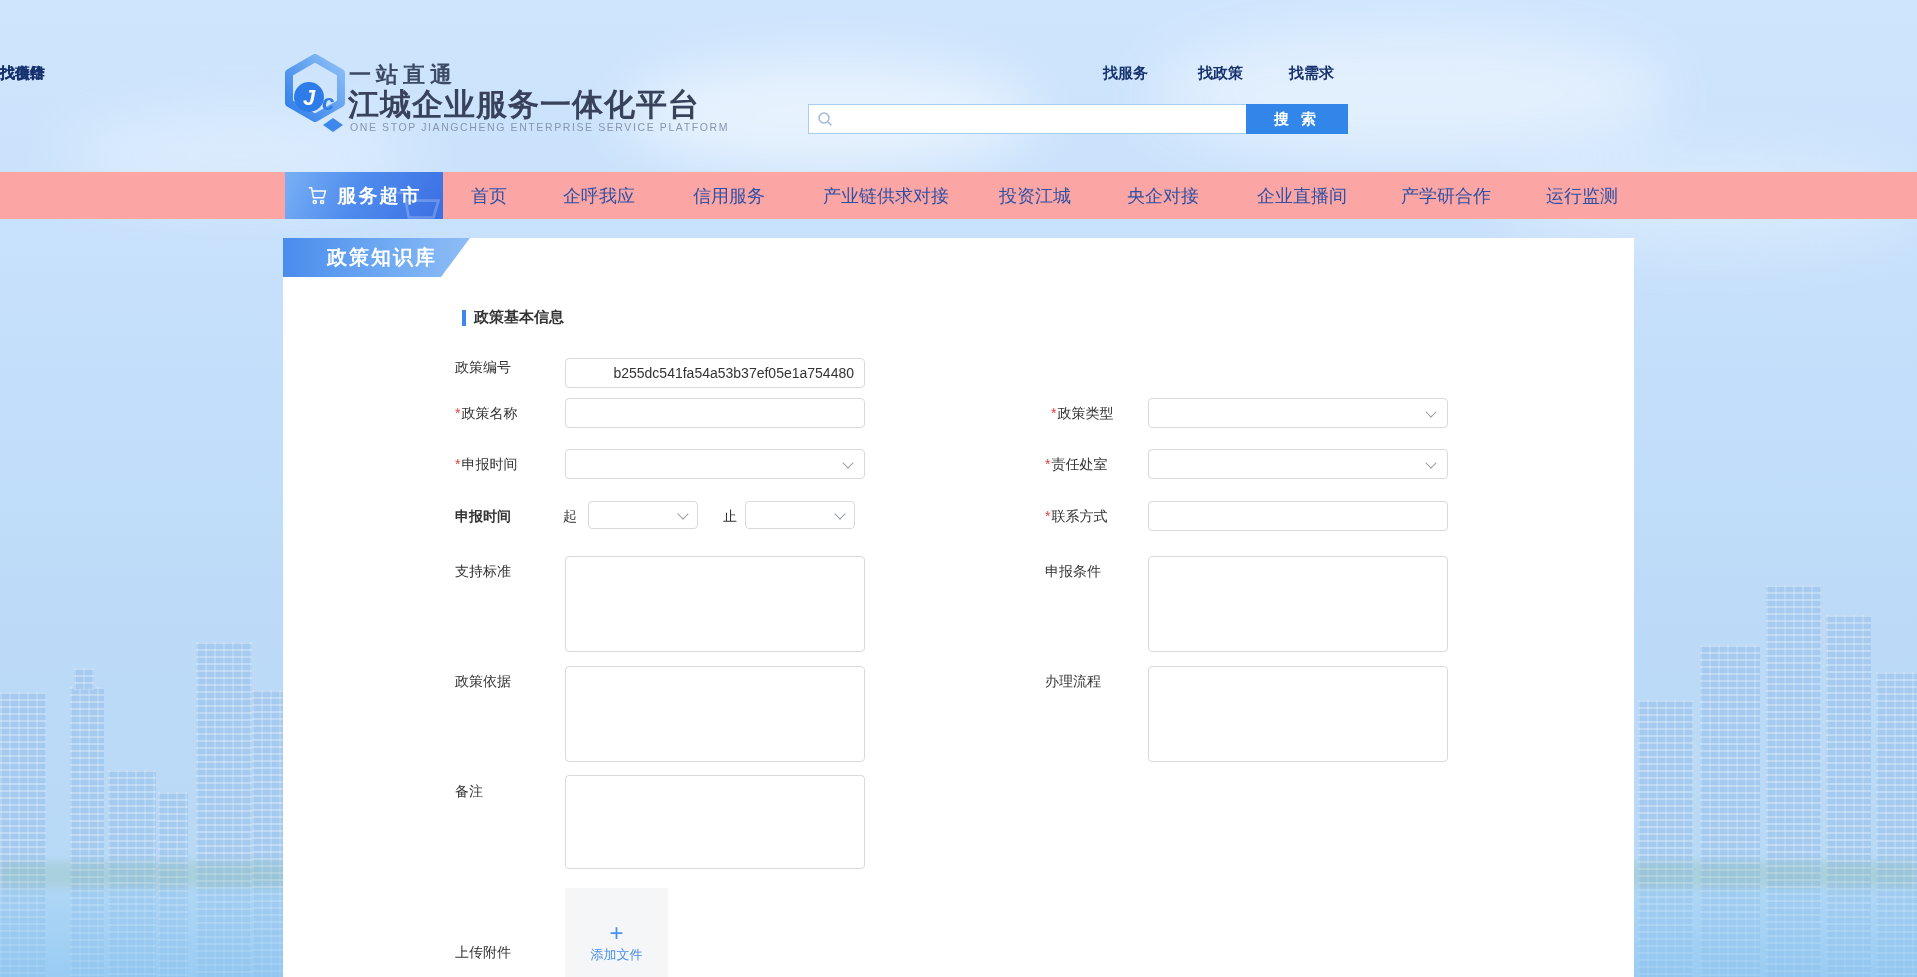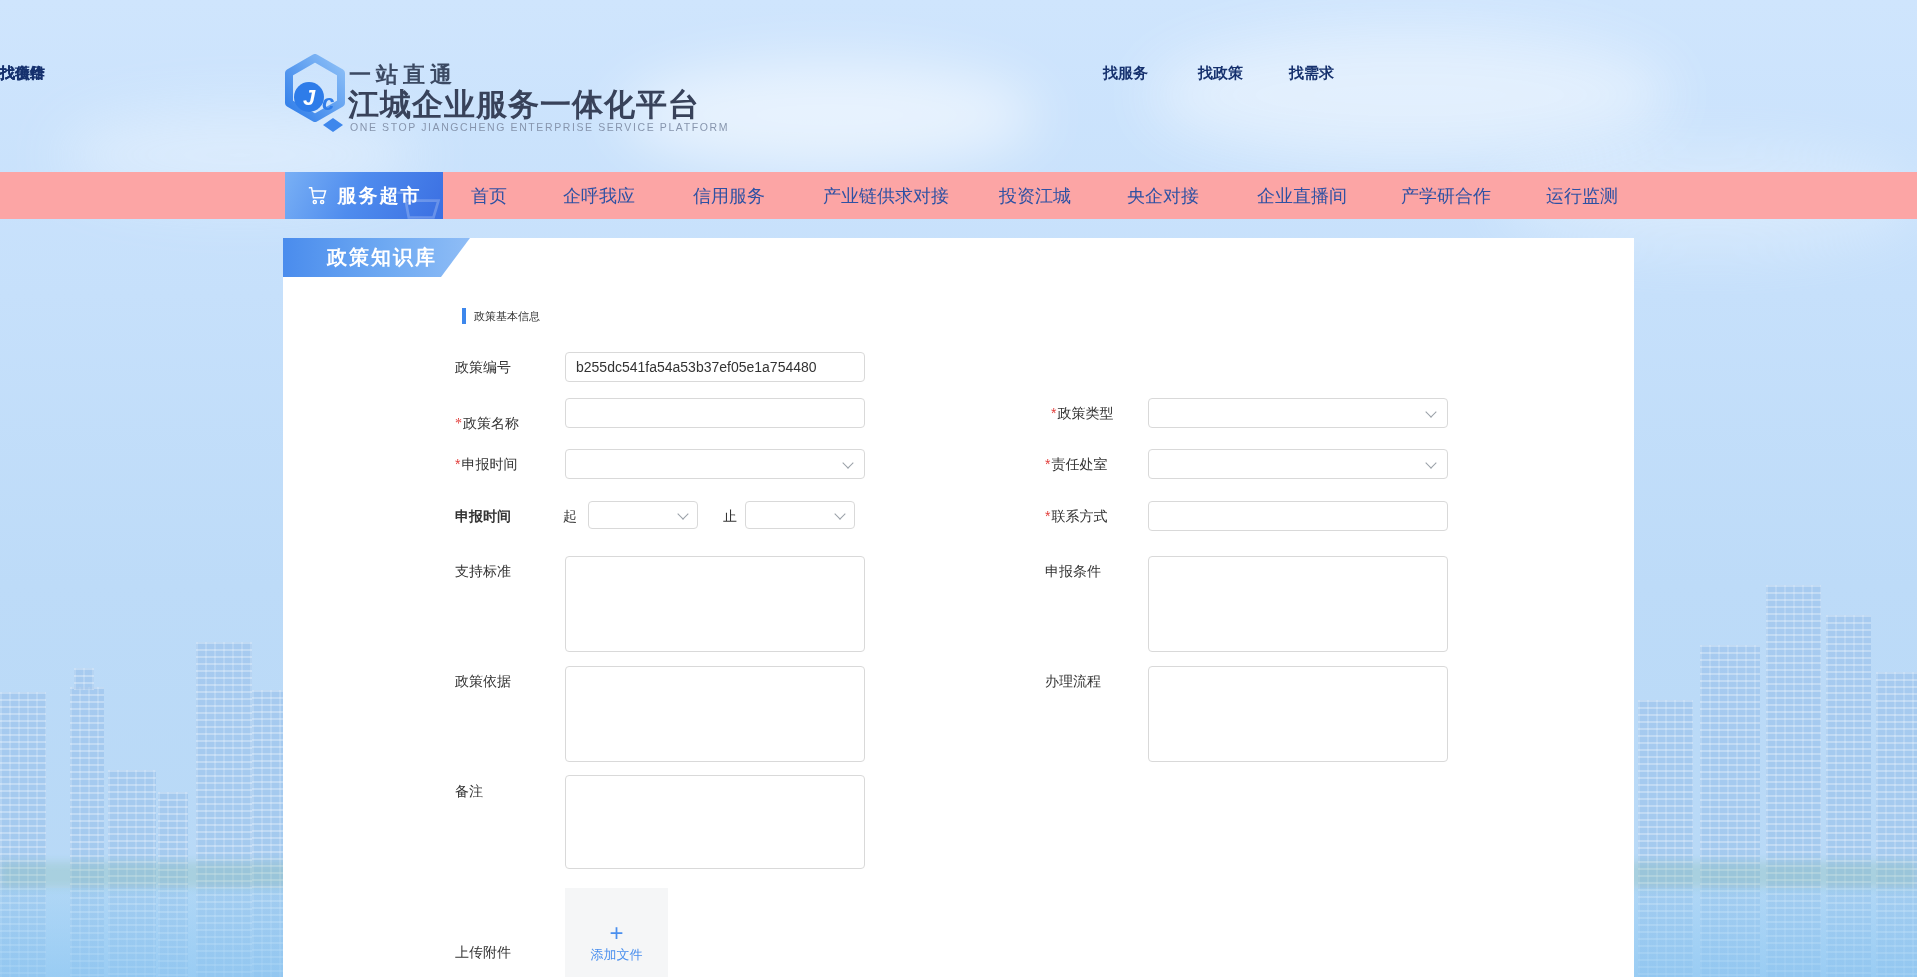--- a/index.html
+++ b/index.html
@@ -48,21 +48,21 @@
   .nav-item:nth-of-type(8){left:1257px} .nav-item:nth-of-type(9){left:1401px} .nav-item:nth-of-type(10){left:1546px}
   
   .panel { position:absolute; left:283px; top:238px; width:1351px; height:739px; background:#fff; z-index:2; }
   .banner { position:absolute; left:0; top:0; width:187px; height:39px;
     background:linear-gradient(90deg,#4a8ced 0%, #6ea9f2 55%, #8fbdf6 100%);
     clip-path:polygon(0 0, 187px 0, 158px 39px, 0 39px);
     display:flex; align-items:center; padding-left:44px;
     color:#fff; font-size:20px; font-weight:bold; letter-spacing:2px; }
   .section-hd { position:absolute; left:179px; top:70px; display:flex; align-items:center; gap:8px; }
   .section-bar { width:4px; height:16px; background:#3d87ec; }
-  .section-title { font-size:11px; font-weight:normal; color:#333; }
+  .section-title { font-size:15px; font-weight:bold; color:#333; }
   .lbl { position:absolute; font-size:14px; color:#333; white-space:nowrap; }
   .req { color:#e23c39; margin-right:1px; }
   .ipt, .ta, .sel {
     position:absolute; border:1px solid #d9d9d9; border-radius:4px; background:#fff;
     font-family:"Liberation Sans",sans-serif; font-size:14px; color:#333; }
   .ipt { width:300px; height:30px; padding:0 10px; outline:none; }
   .ta { width:300px; padding:6px 10px; resize:none; outline:none; }
   .sel { width:300px; height:30px; cursor:pointer; }
   .sel .chev { position:absolute; right:12px; top:9px; width:8px; height:8px;
     border-right:1.5px solid #9aa0a8; border-bottom:1.5px solid #9aa0a8; transform:rotate(45deg); }
@@ -118,20 +118,30 @@
   <div class="brand-title">江城企业服务一体化平台</div>
   <div class="brand-sub">ONE STOP JIANGCHENG ENTERPRISE SERVICE PLATFORM</div>
 
   <div class="qlink">找服务</div>
   <div class="qlink">找政策</div>
   <div class="qlink">找需求</div>
   <div class="qlink">找供给</div>
   <div class="qlink">找项目</div>
   <div class="qlink">找合作</div>
 
+  <div class="searchbar">
+    <div class="search-input-wrap">
+      <svg width="16" height="16" viewBox="0 0 16 16">
+        <circle cx="7" cy="7" r="5" fill="none" stroke="#9fb9d9" stroke-width="1.5"></circle>
+        <line x1="11" y1="11" x2="14.5" y2="14.5" stroke="#9fb9d9" stroke-width="1.5"></line>
+      </svg>
+      <input class="search-input" type="text" value="" style="">
+    </div>
+    <div class="search-btn">搜 索</div>
+  </div>
 </div>
 
 <div class="nav">
   <div class="market-tab">
     <svg width="22" height="22" viewBox="0 0 24 24" fill="none" stroke="#ffffff" stroke-width="1.6">
       <path d="M2 3h3l2 11h11l2.2-7.5H6"></path>
       <circle cx="8.5" cy="18.5" r="1.7"></circle>
       <circle cx="16.5" cy="18.5" r="1.7"></circle>
     </svg>
     <span>服务超市</span>
@@ -156,23 +166,23 @@
   <div class="banner">政策知识库</div>
 
   <div class="section-hd">
     <div class="section-bar"></div>
     <div class="section-title">政策基本信息</div>
   </div>
 
   <div class="lbl lbl-l" style="top:121px;">
     <span>政策编号</span>
   </div>
-  <input class="ipt col-l" style="top: 114px;" type="text" value="b255dc541fa54a53b37ef05e1a754480">
-
-  <div class="lbl lbl-l" style="top:177px;font-family:Liberation Serif, serif;">
+  <input class="ipt col-l" style="top: 120px; text-align: right;" type="text" value="b255dc541fa54a53b37ef05e1a754480">
+
+  <div class="lbl lbl-l" style="top:167px;">
     <span class="req">*</span><span>政策名称</span>
   </div>
   <input class="ipt col-l" style="top: 160px;" type="text" value="">
   <div class="lbl lbl-r" style="top:167px;margin-left:6px;">
     <span class="req">*</span><span>政策类型</span>
   </div>
   <div class="sel col-r" style="top:160px;">
     <span class="chev"></span>
   </div>
 

